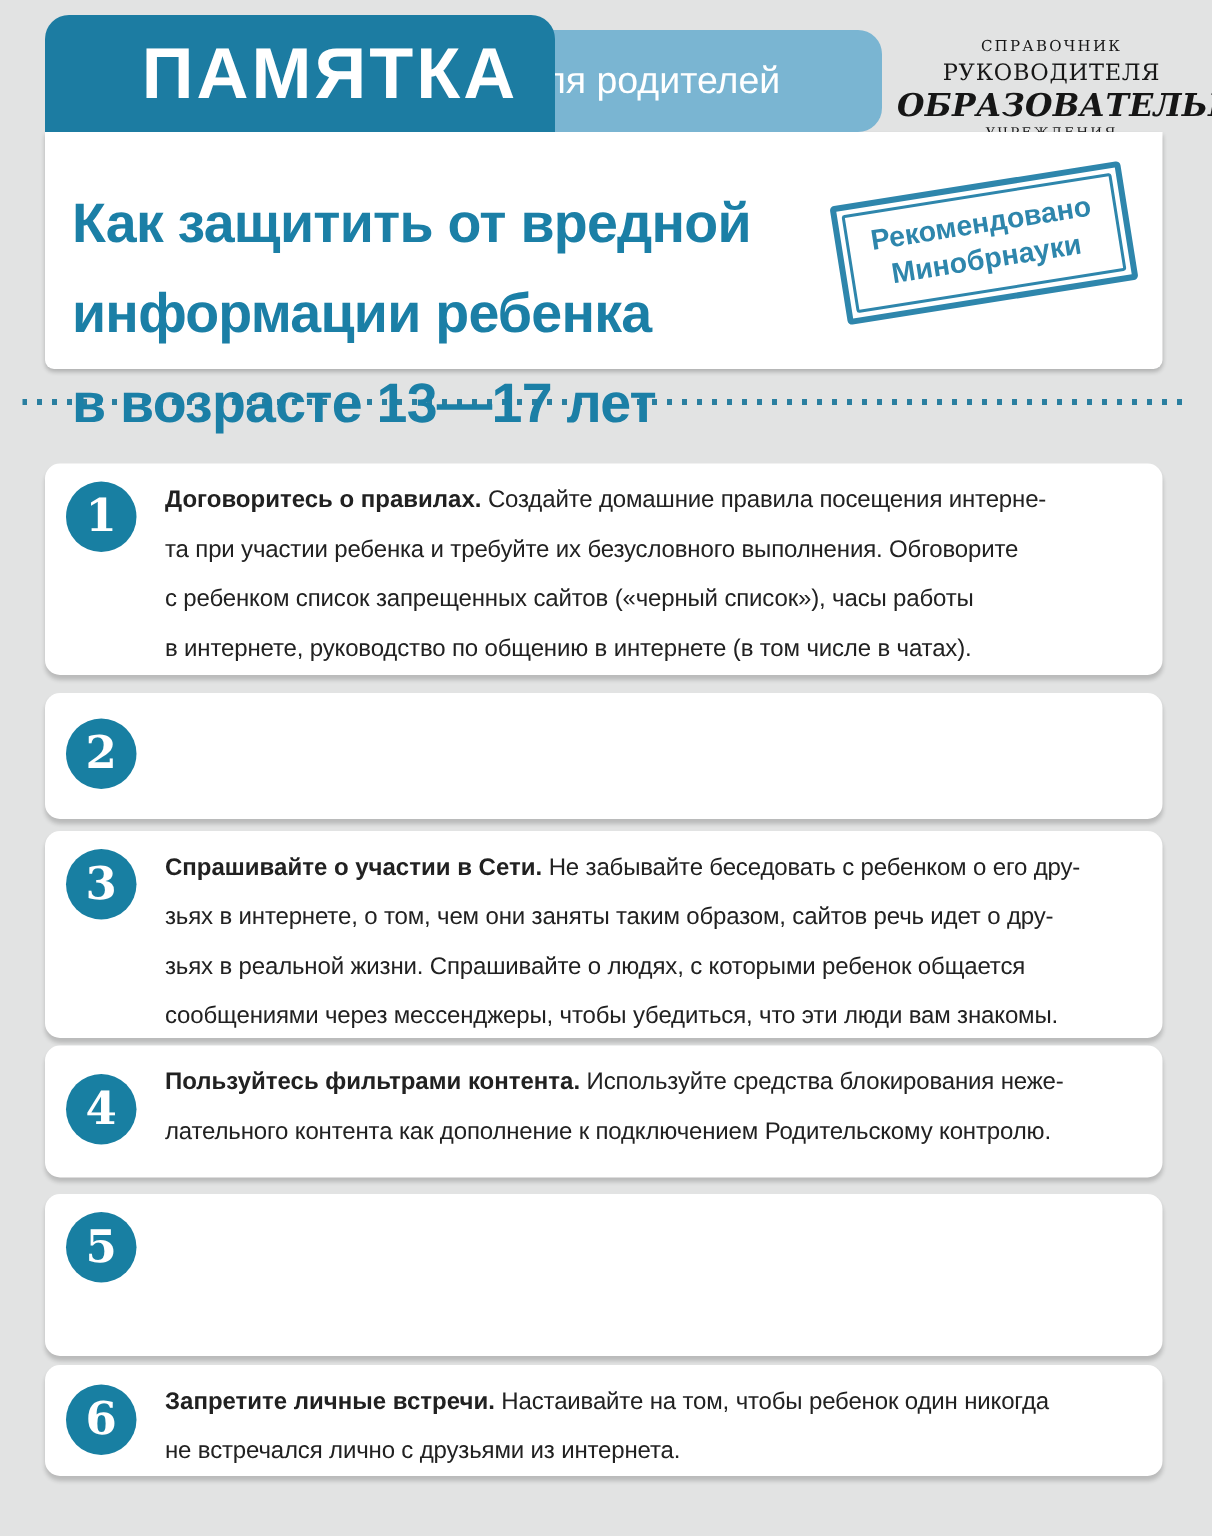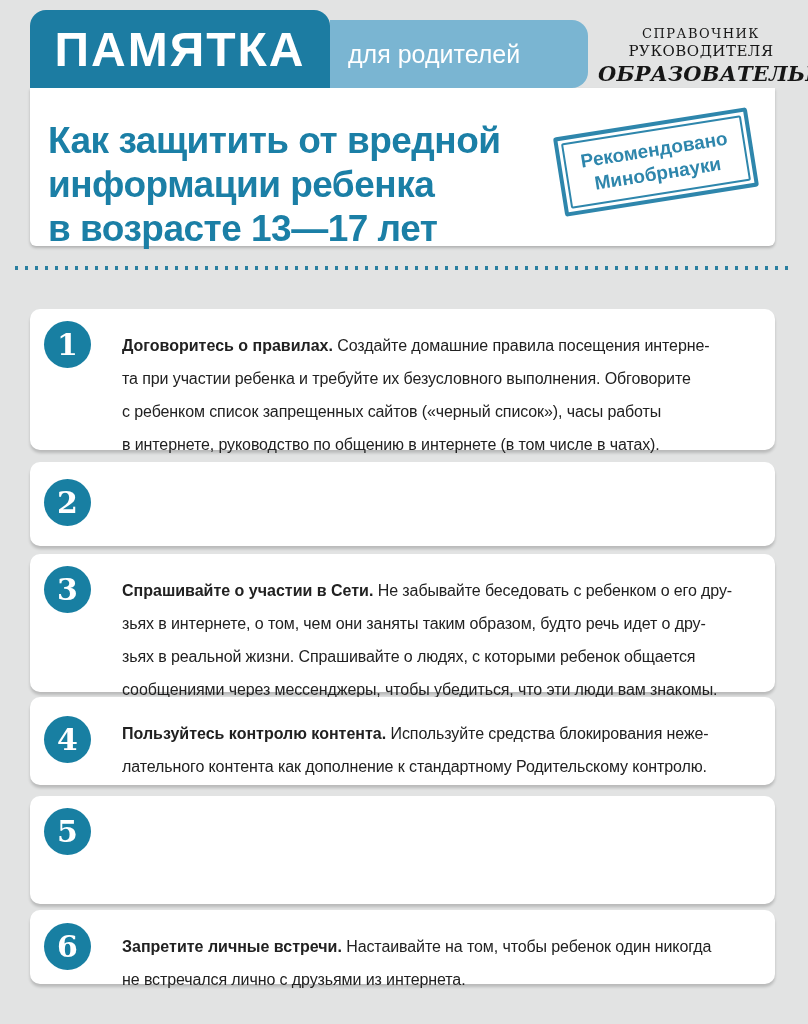--- a/index.html
+++ b/index.html
@@ -10,51 +10,52 @@
     font-family:"Liberation Sans",sans-serif;
     overflow:hidden;
   }
   
   .tab-dark{
     position:absolute;left:30px;top:10px;width:300px;height:78px;
     background:#1c7ca2;border-radius:16px 16px 0 0;
     display:flex;align-items:center;justify-content:center;
     color:#fff;font-weight:bold;font-size:48px;letter-spacing:2px;
     z-index:3;
+    padding-left:40px;
   }
   .tab-light{
     position:absolute;left:330px;top:20px;width:258px;height:68px;
     background:#7ab5d2;border-radius:0 16px 16px 0;
     display:flex;align-items:center;
     padding-left:18px;box-sizing:border-box;
     color:#fff;font-size:25px;
     z-index:2;
   }
   
   .logo{
     position:absolute;left:598px;top:26px;width:206px;
     text-align:center;color:#161616;
     font-family:"DejaVu Serif","Liberation Serif",serif;
     line-height:1.25;
   }
-  .logo .l1{font-size:13px;letter-spacing:1.5px;}
+  .logo .l1{font-size:10px;letter-spacing:1.5px;}
   .logo .l2{font-size:15px;font-weight:normal;letter-spacing:.5px;}
   .logo .l3{font-size:21px;font-weight:bold;letter-spacing:.2px;font-style:italic;}
   .logo .l4{font-size:9px;font-weight:normal;letter-spacing:1.5px;}
   .logo .dot{font-size:9px;line-height:6px;}
   
   .title-card{
     position:absolute;left:30px;top:88px;width:745px;height:158px;
     background:#fff;border-radius:0 0 6px 6px;
     box-shadow:0 2px 3px rgba(0,0,0,.22);
     z-index:1;
   }
   .title{
     position:absolute;left:48px;top:94px;z-index:2;
-    color:#1b7fa6;font-weight:bold;font-size:37px;line-height:44px;
+    color:#1b7fa6;font-weight:bold;font-size:37px;line-height:60px;
     letter-spacing:-.5px;white-space:pre;
   }
   
   .stamp{
     position:absolute;left:558px;top:122px;width:196px;height:80px;
     transform:rotate(-9deg);
     border:4px solid #2e86ac;border-radius:3px;
     padding:3px;box-sizing:border-box;
     background:rgba(255,255,255,.55);
     z-index:4;
@@ -87,21 +88,21 @@
     position:absolute;left:14px;top:12px;width:47px;height:47px;
     border-radius:50%;background:#187fa2;
     display:flex;align-items:center;justify-content:center;
     color:#fff;font-family:"DejaVu Serif","Liberation Serif",serif;
     font-weight:bold;font-size:30px;
   }
   .card-2 .num{top:17px;}
   .card-4 .num{top:19px;}
   .card-6 .num{top:13px;}
   .item-text{
-    position:absolute;left:80px;top:8px;margin:12px;
+    position:absolute;left:80px;top:8px;margin:0;
     font-size:16px;line-height:33px;letter-spacing:-.1px;
     color:#212121;white-space:pre;
   }
   .item-text b{letter-spacing:0;}
 </style>
 </head>
 <body>
 
 <div class="page">
 
@@ -142,29 +143,29 @@
 в интернете, руководство по общению в интернете (в том числе в чатах).</span></p>
   </div>
 
   <div class="card card-2">
     <div class="num">2</div>
   </div>
 
   <div class="card card-3">
     <div class="num">3</div>
     <p class="item-text"><b>Спрашивайте о участии в Сети.</b><span> Не забывайте беседовать с ребенком о его дру-
-зьях в интернете, о том, чем они заняты таким образом, будто речь идет о дру-
+зьях в интернете, о том, чем они заняты таким образом, сайтов речь идет о дру-
 зьях в реальной жизни. Спрашивайте о людях, с которыми ребенок общается
 сообщениями через мессенджеры, чтобы убедиться, что эти люди вам знакомы.</span></p>
   </div>
 
   <div class="card card-4">
     <div class="num">4</div>
-    <p class="item-text"><b>Пользуйтесь контролю контента.</b><span> Используйте средства блокирования неже-
-лательного контента как дополнение к стандартному Родительскому контролю.</span></p>
+    <p class="item-text"><b>Пользуйтесь фильтрами контента.</b><span> Используйте средства блокирования неже-
+лательного контента как дополнение к подключением Родительскому контролю.</span></p>
   </div>
 
   <div class="card card-5">
     <div class="num">5</div>
   </div>
 
   <div class="card card-6">
     <div class="num">6</div>
     <p class="item-text"><b>Запретите личные встречи.</b><span> Настаивайте на том, чтобы ребенок один никогда
 не встречался лично с друзьями из интернета.</span></p>

